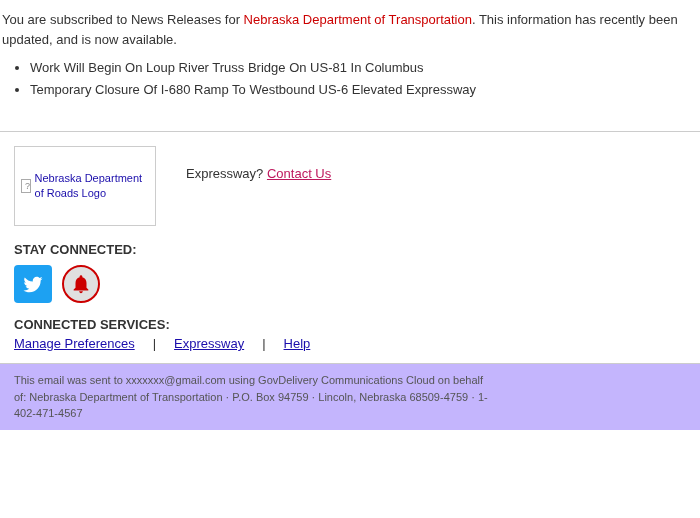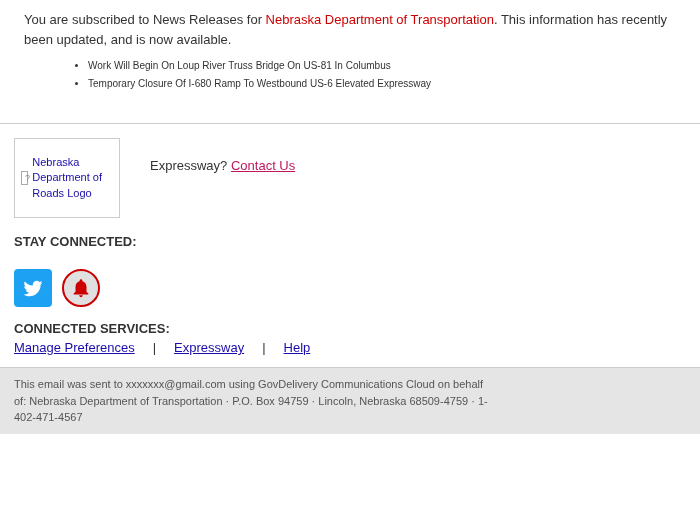--- a/index.html
+++ b/index.html
@@ -6,21 +6,21 @@
     body {
       font-family: Arial, sans-serif;
       font-size: 13px;
       color: #333;
       background: #fff;
       width: 700px;
       min-height: 518px;
       overflow-x: hidden;
     }
     .main-content {
-      padding: 10px 14px 10px 24px;
+      padding: 10px 14px 10px 2px;
     }
     .intro-text {
       font-size: 13px;
       line-height: 1.5;
       margin-bottom: 10px;
     }
     .org-name {
       color: #c00;
       font-weight: normal;
     }
@@ -35,38 +35,37 @@
       font-size: 13px;
       font-weight: bold;
       margin-bottom: 6px;
     }
     .added-list {
       margin-left: 28px;
       margin-top: 4px;
     }
     .added-list li {
       margin-bottom: 4px;
-      font-size: 10px;
+      font-size: 13px;
       line-height: 1.4;
-      margin-left: 36px;
     }
     .divider {
       border: none;
       border-top: 1px solid #ccc;
       margin: 18px 0 0 0;
     }
     .footer-top {
       display: flex;
       align-items: flex-start;
       padding: 14px 14px 10px 14px;
       gap: 30px;
     }
     .logo-box {
       border: 1px solid #ccc;
-      width: 106px;
+      width: 142px;
       min-height: 80px;
       display: flex;
       align-items: center;
       justify-content: center;
       padding: 6px;
       flex-shrink: 0;
     }
     .questions-area {
       display: flex;
       align-items: center;
@@ -77,21 +76,21 @@
     .contact-link {
       color: #be185d;
       text-decoration: underline;
     }
     .stay-connected {
       padding: 6px 14px 0 14px;
     }
     .stay-label {
       font-size: 13px;
       font-weight: bold;
-      margin-bottom: 20px;
+      margin-bottom: 8px;
     }
     .social-icons {
       display: flex;
       gap: 10px;
       margin-bottom: 10px;
     }
     .twitter-icon {
       width: 38px;
       height: 38px;
       background: #1da1f2;
@@ -132,21 +131,21 @@
     }
     .sub-link {
       color: #1a0dab;
       text-decoration: underline;
       cursor: pointer;
     }
     .pipe {
       color: #333;
     }
     .footer-bottom {
-      background: #e5e5e5;
+      background: #c4b5fd;
       border-top: 1px solid #ccc;
       padding: 8px 14px;
       display: flex;
       align-items: center;
       justify-content: space-between;
       margin-top: 4px;
     }
     .footer-bottom-text {
       font-size: 11px;
       color: #555;

